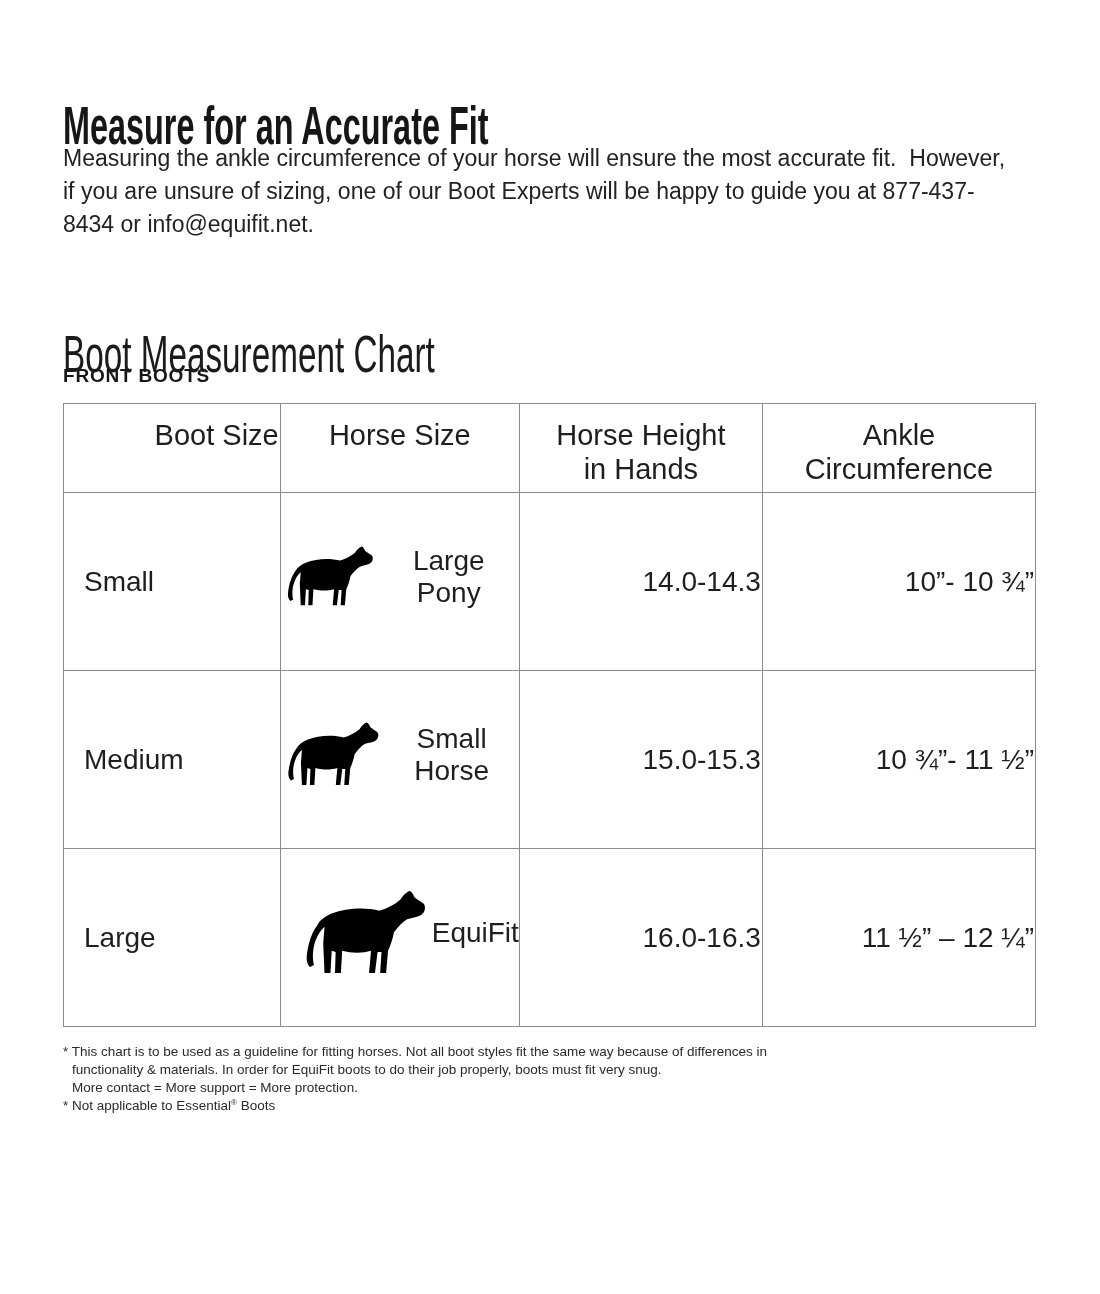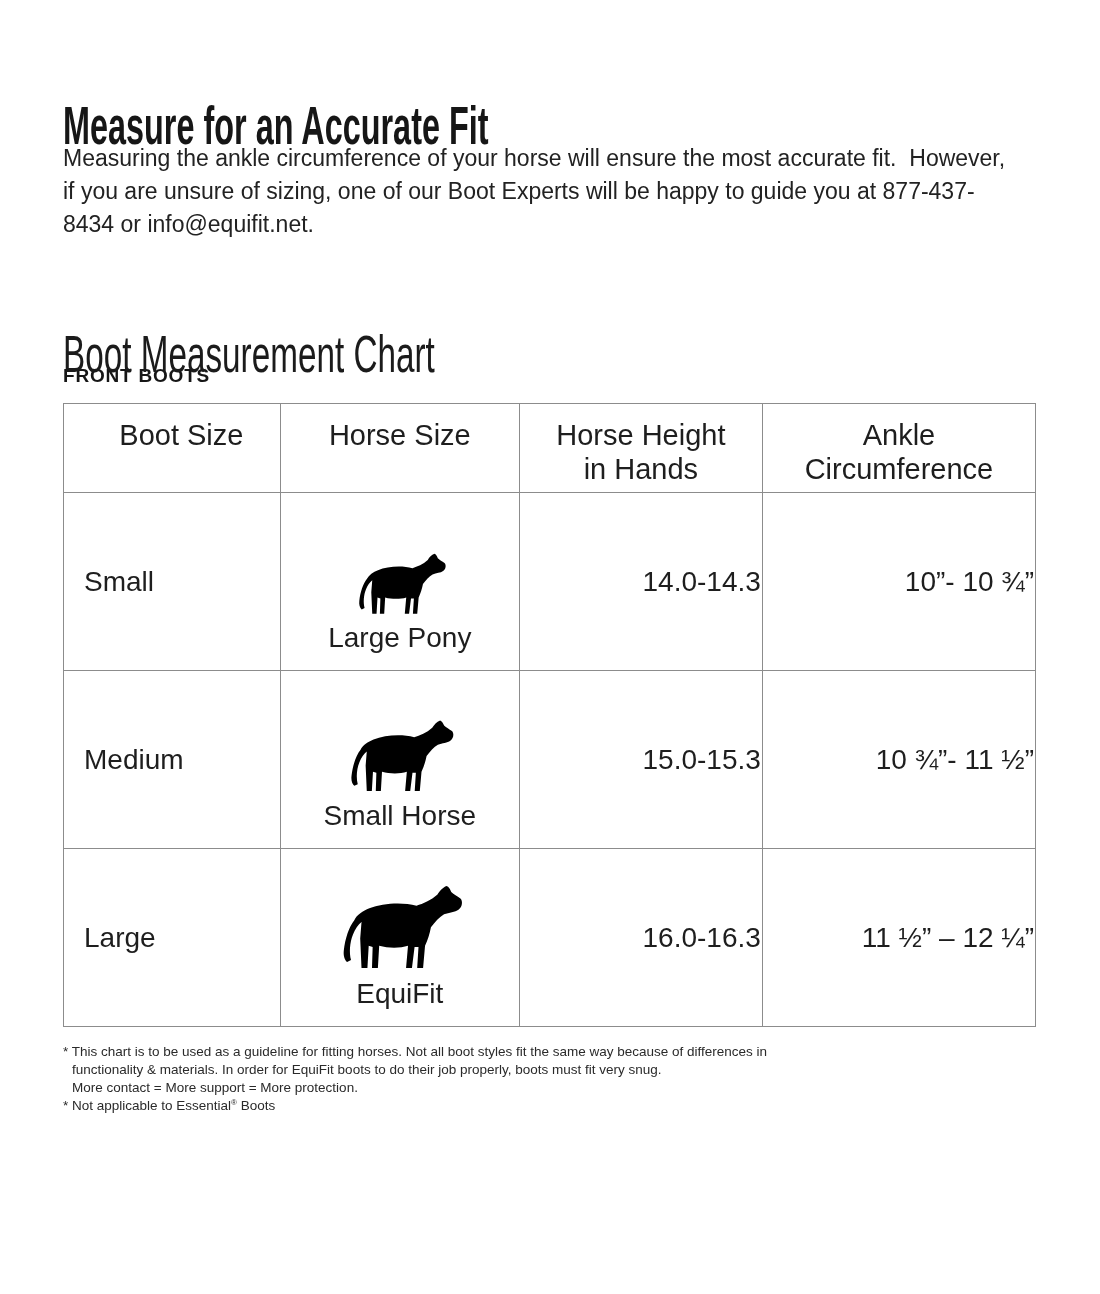--- a/index.html
+++ b/index.html
@@ -37,30 +37,30 @@
     width:973px;border-collapse:collapse;table-layout:fixed;
   }
   table.size-chart th, table.size-chart td{
     border:1px solid #8c8c8c;
   }
   th.hdr{
     font-weight:normal;font-size:29px;color:#1e1e1e;
     vertical-align:top;padding-top:14px;height:73px;
     text-align:center;line-height:34px;
   }
-  th.hdr.first{text-align:center;padding-left:20px;}
+  th.hdr.first{text-align:right;padding-left:20px;}
   td{height:161px;}
   td.boot{
     font-size:28px;text-align:left;padding-left:20px;vertical-align:middle;
   }
   td.horse{
     text-align:center;vertical-align:middle;padding:6px 0 10px 0;
   }
   .horse-cell-inner{
-    display:flex;flex-direction:column;align-items:center;
+    display:flex;align-items:center;
     justify-content:flex-end;height:100%;box-sizing:border-box;
     padding-bottom:6px;gap:4px;
   }
   .horse-label{font-size:28px;color:#1e1e1e;}
   td.height, td.ankle{
     font-size:28px;text-align:right;vertical-align:middle;color:#1e1e1e;
   }
 
   
   .footnotes{margin-top:16px;font-size:13.5px;line-height:18px;color:#2a2a2a;}

